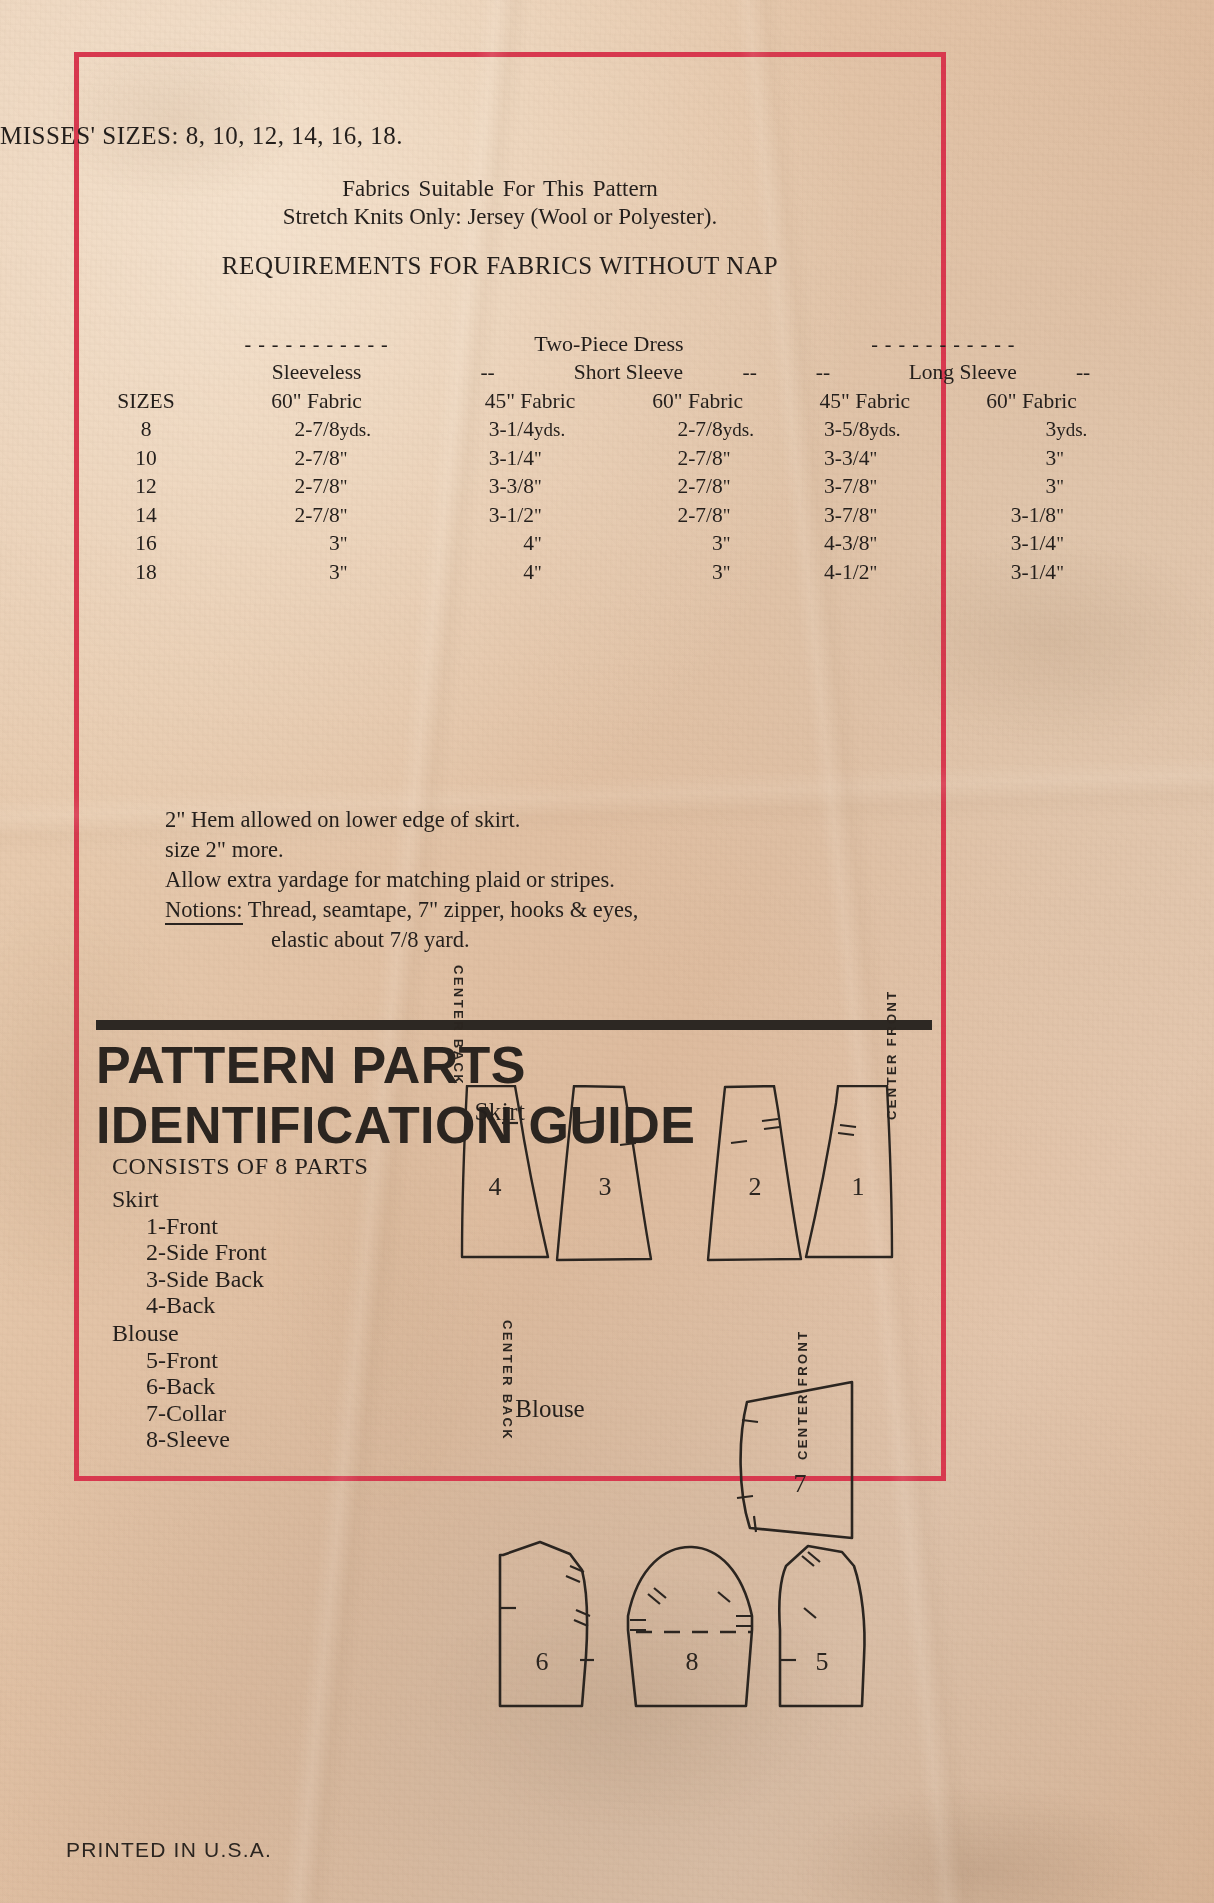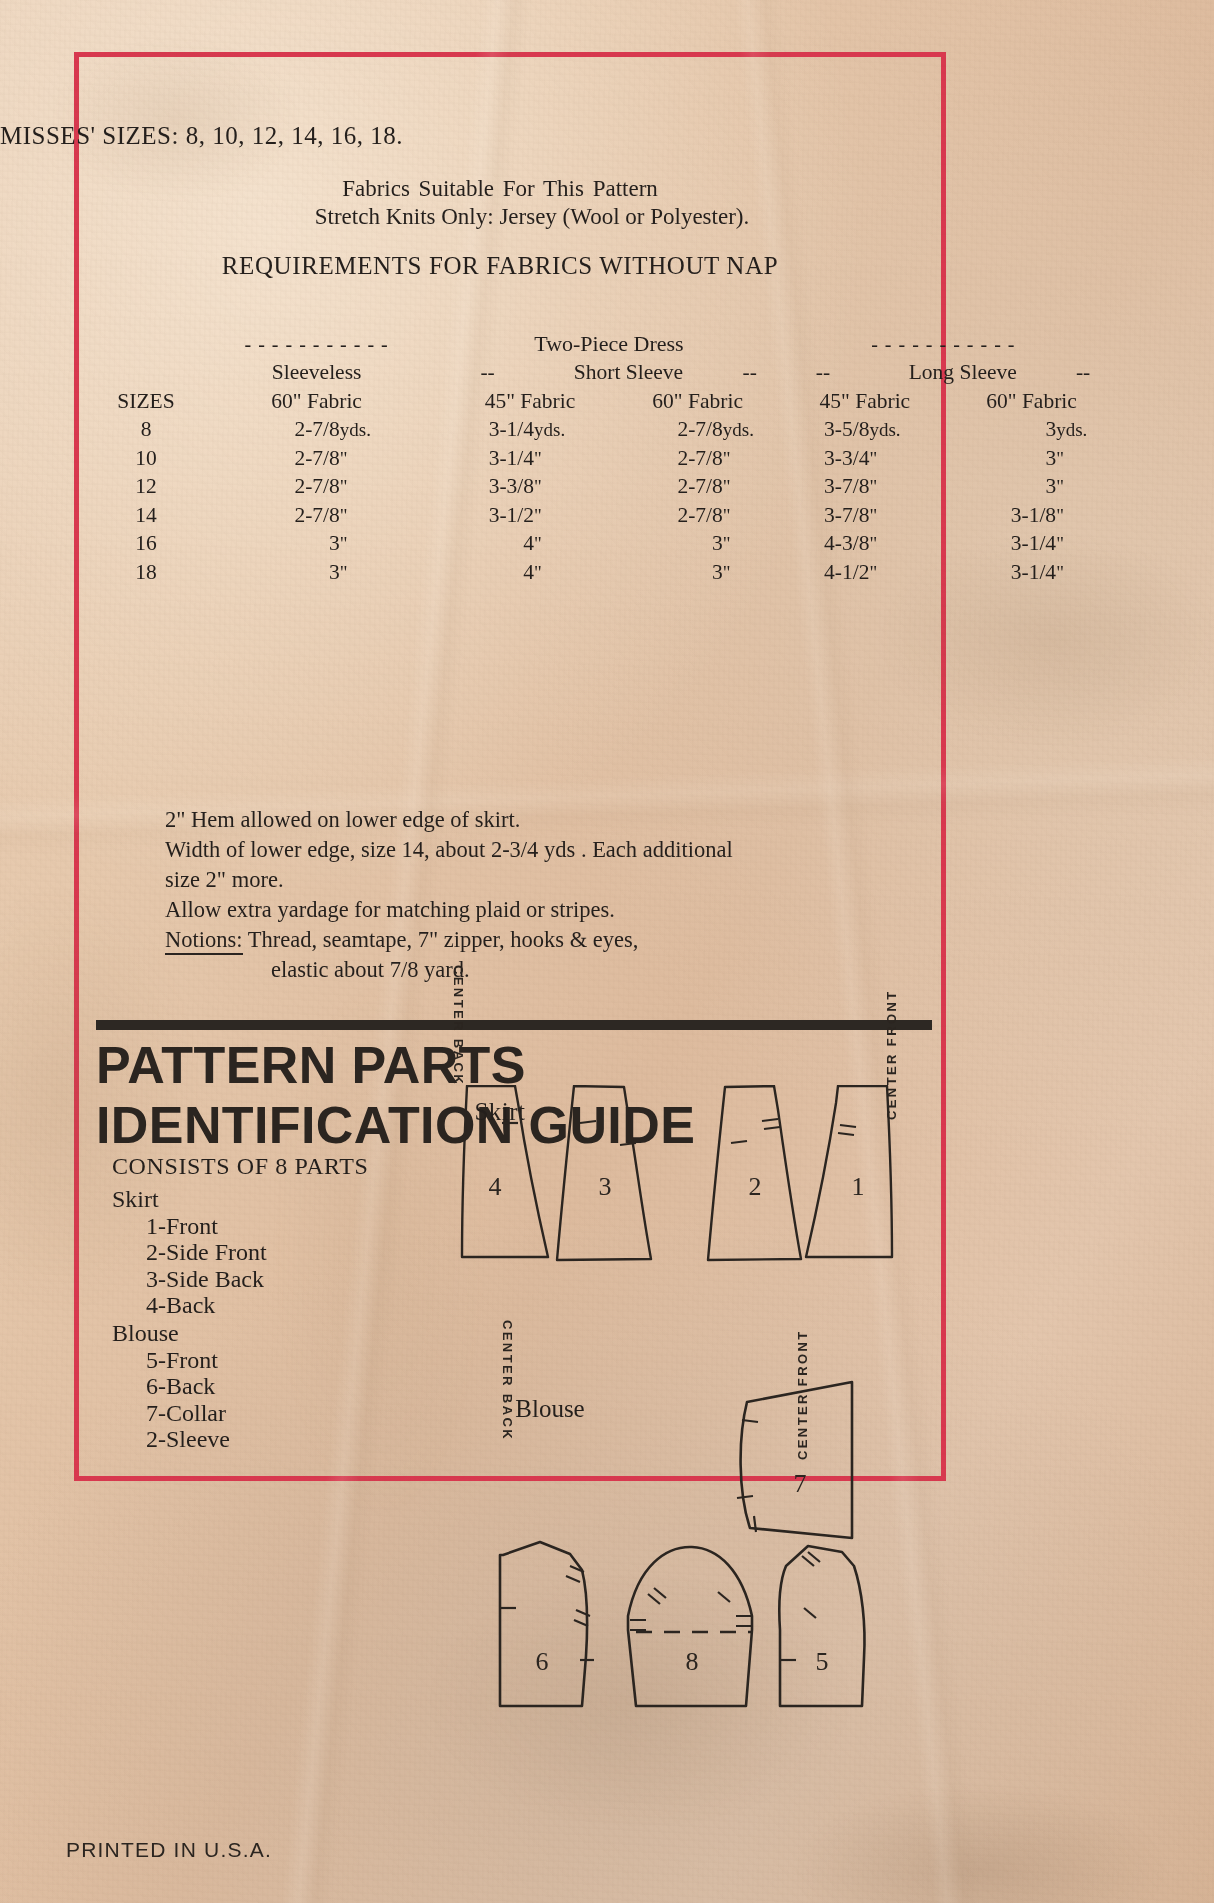--- a/index.html
+++ b/index.html
@@ -78,21 +78,20 @@
   #fabrics-suitable {
     left: 0; top: 176px; width: 1000px;
     text-align: center;
     font-size: 23px;
     word-spacing: 3px;
   }
   #fabrics-detail {
     left: 0; top: 204px; width: 1000px;
     text-align: center;
     font-size: 23px;
-    margin-left: 32px;
   }
   #requirements-heading {
     left: 0; top: 252px; width: 1000px;
     text-align: center;
     font-size: 25px;
     letter-spacing: .6px;
   }
 
   
   #table-wrap {
@@ -322,21 +321,20 @@
             <td class="unit">"</td>
             <td class="num">3-1/4</td>
             <td class="unit">"</td>
           </tr>
         </tbody>
     </table>
   </div>
 
   <div class="content" id="notes">
     <div class="nline">2" Hem allowed on lower edge of skirt.</div>
-    <div class="nline">Width of lower edge, size 14, about 2-3/4 yds .  Each additional</div>
     <div class="nline">size 2" more.</div>
     <div class="nline">Allow extra yardage for matching plaid or stripes.</div>
     <div class="nline">
       <span class="u-notions">Notions:</span>
       <span>Thread,  seamtape,  7" zipper, hooks &amp; eyes,</span>
     </div>
     <div class="nline indent-notions">elastic about 7/8 yard.</div>
   </div>
 
   <div class="content" id="guide-rule"></div>
@@ -346,21 +344,21 @@
     <div class="consists">CONSISTS OF 8 PARTS</div>
     <div class="grp">Skirt</div>
     <div class="pitem">1-Front</div>
     <div class="pitem">2-Side Front</div>
     <div class="pitem">3-Side Back</div>
     <div class="pitem">4-Back</div>
     <div class="grp">Blouse</div>
     <div class="pitem">5-Front</div>
     <div class="pitem">6-Back</div>
     <div class="pitem">7-Collar</div>
-    <div class="pitem">2-Sleeve</div>
+    <div class="pitem">8-Sleeve</div>
   </div>
 
   <div class="content lbl-skirt">Skirt</div>
 
   <div class="vlabel" style="left:451px; top:965px; height:140px;">CENTER BACK</div>
   <div class="vlabel flip" style="left:884px; top:980px; height:140px;">CENTER FRONT</div>
 
   <svg class="content" id="diagram" viewBox="0 0 520 390">
     <g fill="none" stroke="#2b2520" stroke-width="2.4" stroke-linejoin="round">
 

